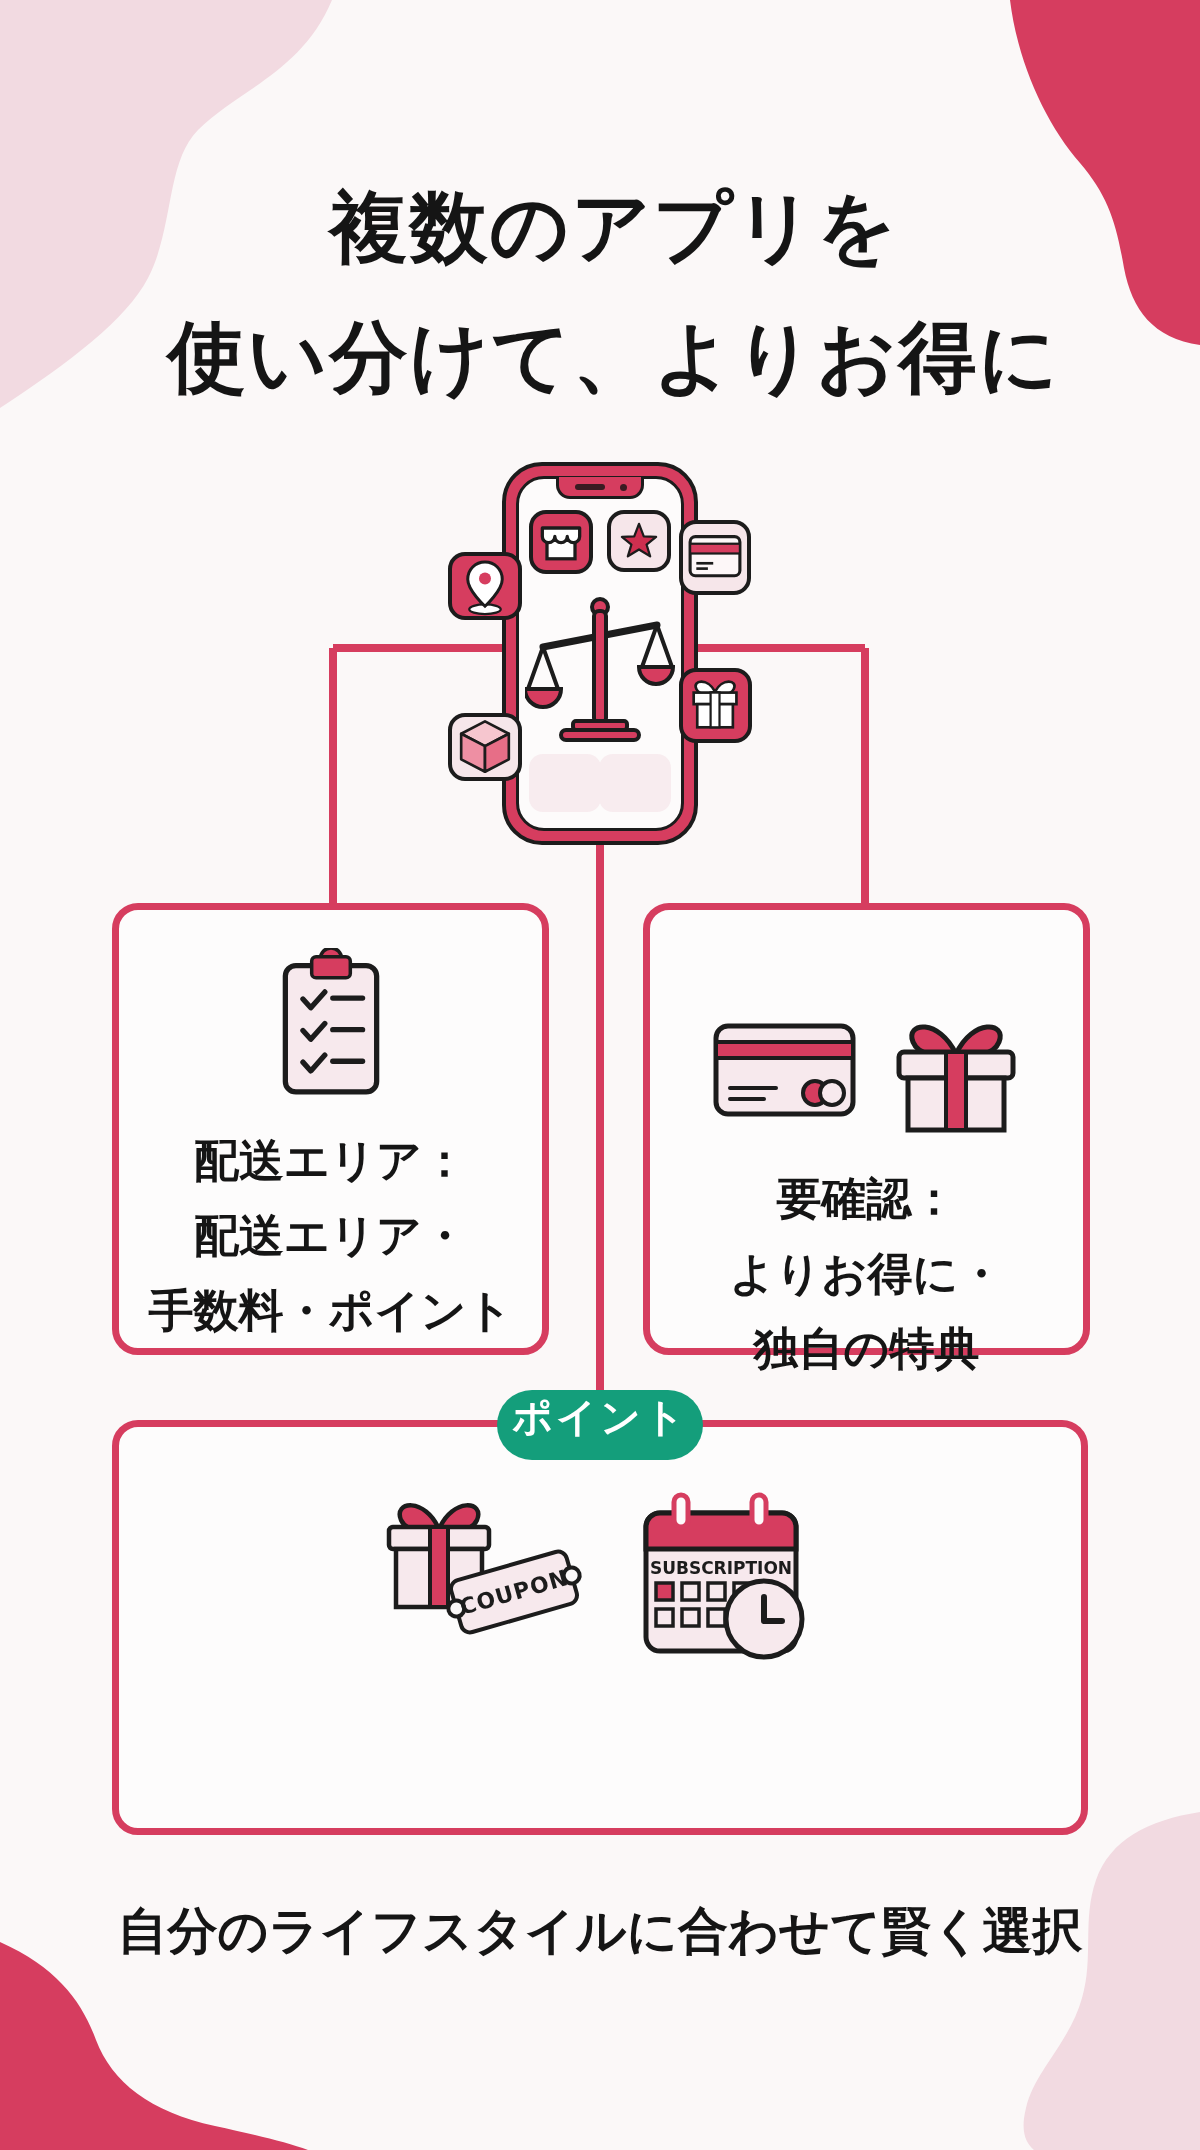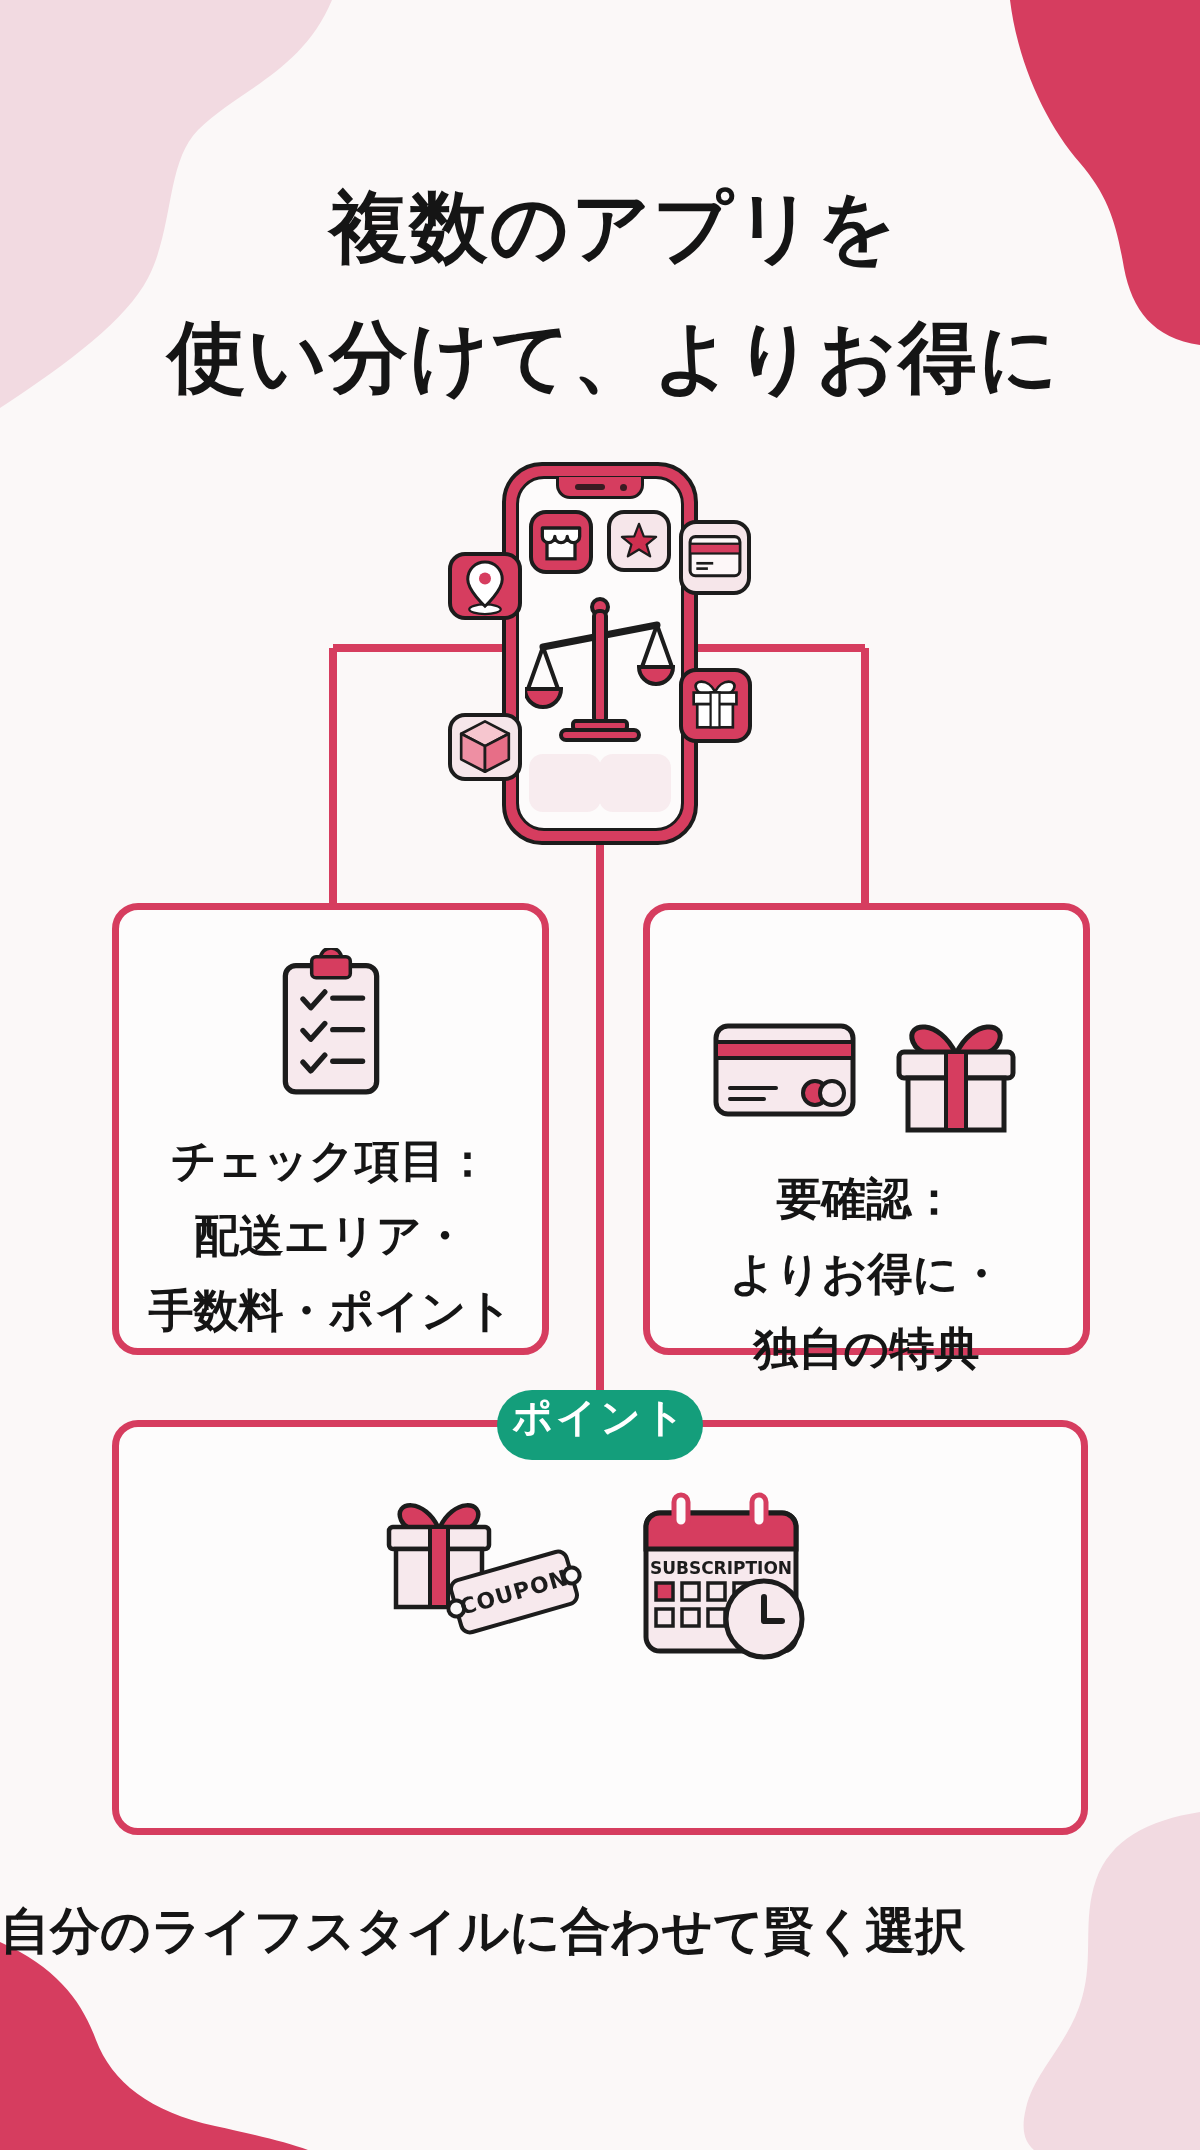--- a/index.html
+++ b/index.html
@@ -67,21 +67,21 @@
   .bottom-text { font-size:50px; line-height:64px; margin-top:26px; }
   .icon-row { display:flex; align-items:center; }
 
   
   .point-badge { position:absolute; left:497px; top:1390px; width:206px; height:70px;
                  background:#149E7B; border-radius:35px; z-index:4; display:flex;
                  align-items:flex-start; justify-content:center; color:#fff;
                  font-size:40px; font-weight:800; letter-spacing:3px; }
 
   
-  .footer-text { position:absolute; top:1898px; width:100%; 
+  .footer-text { position:absolute; top:1898px; width:100%; text-align:center;
                  font-size:50px; font-weight:800; color:#151515; z-index:2; }
 </style>
 </head>
 <body>
 
 <div class="canvas">
 
   <svg class="blobs" viewBox="0 0 1200 2150" aria-hidden="true">
     <path d="M0,0 L332,0 C302,72 238,90 198,130 C166,162 174,228 148,278 C126,320 70,362 0,408 Z" fill="#F2DAE1"></path>
     <path d="M1010,0 L1200,0 L1200,345 C1153,338 1132,310 1124,268 C1116,222 1108,196 1080,163 C1046,124 1018,64 1010,0 Z" fill="#D63D5F"></path>
@@ -170,21 +170,21 @@
       <path d="M48,12 a12,12 0 0 1 24,0 z" fill="#D63D5F" stroke="#1C1C1C" stroke-width="4"></path>
       <rect x="38" y="10" width="44" height="24" rx="5" fill="#D63D5F" stroke="#1C1C1C" stroke-width="4"></rect>
       <path d="M28,58 l9,10 l16,-18" fill="none" stroke="#1C1C1C" stroke-width="6" stroke-linecap="round" stroke-linejoin="round"></path>
       <line x1="62" y1="57" x2="96" y2="57" stroke="#1C1C1C" stroke-width="6" stroke-linecap="round"></line>
       <path d="M28,94 l9,10 l16,-18" fill="none" stroke="#1C1C1C" stroke-width="6" stroke-linecap="round" stroke-linejoin="round"></path>
       <line x1="62" y1="93" x2="96" y2="93" stroke="#1C1C1C" stroke-width="6" stroke-linecap="round"></line>
       <path d="M28,130 l9,10 l16,-18" fill="none" stroke="#1C1C1C" stroke-width="6" stroke-linecap="round" stroke-linejoin="round"></path>
       <line x1="62" y1="129" x2="96" y2="129" stroke="#1C1C1C" stroke-width="6" stroke-linecap="round"></line>
     </svg>
     <div class="box-text side-text">
-      <div>チェック項目：</div>
+      <div>配送エリア：</div>
       <div>配送エリア・</div>
       <div>手数料・ポイント</div>
     </div>
   </div>
 
   <div class="info-box box-right">
     <div class="icon-row" style="gap:34px;">
       <svg width="145" height="100" viewBox="0 0 145 100">
         <rect x="4" y="6" width="137" height="88" rx="12" fill="#F7E9ED" stroke="#1C1C1C" stroke-width="5"></rect>
         <rect x="6" y="22" width="133" height="16" fill="#D63D5F"></rect>

